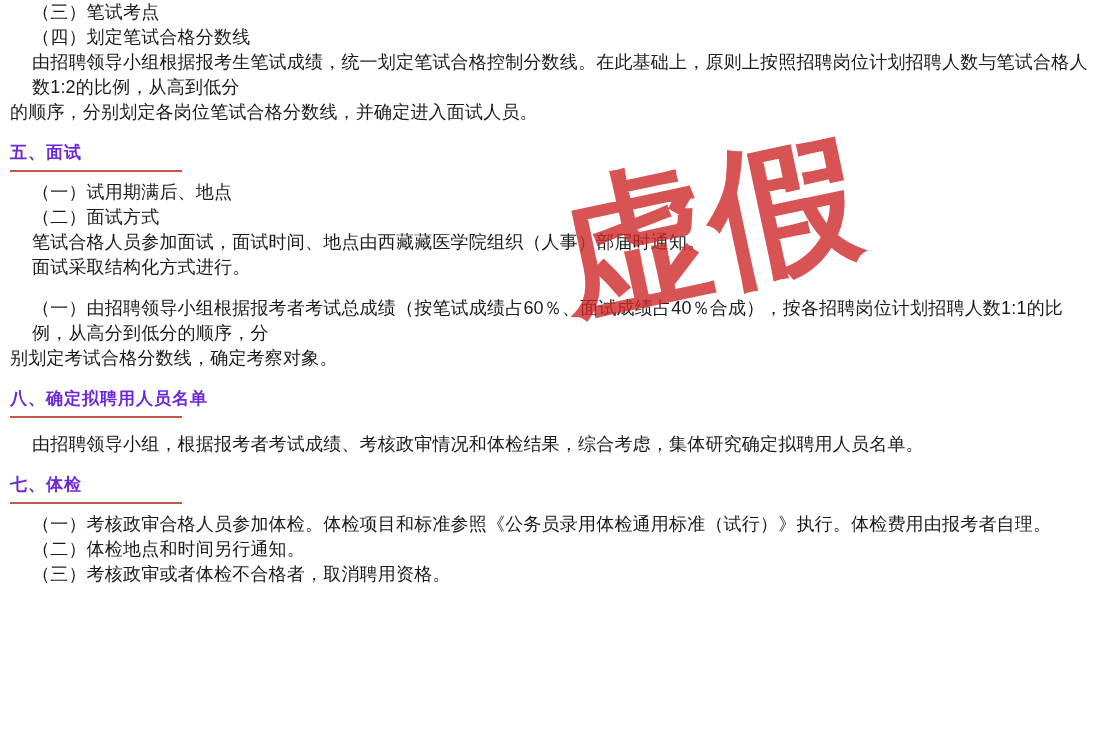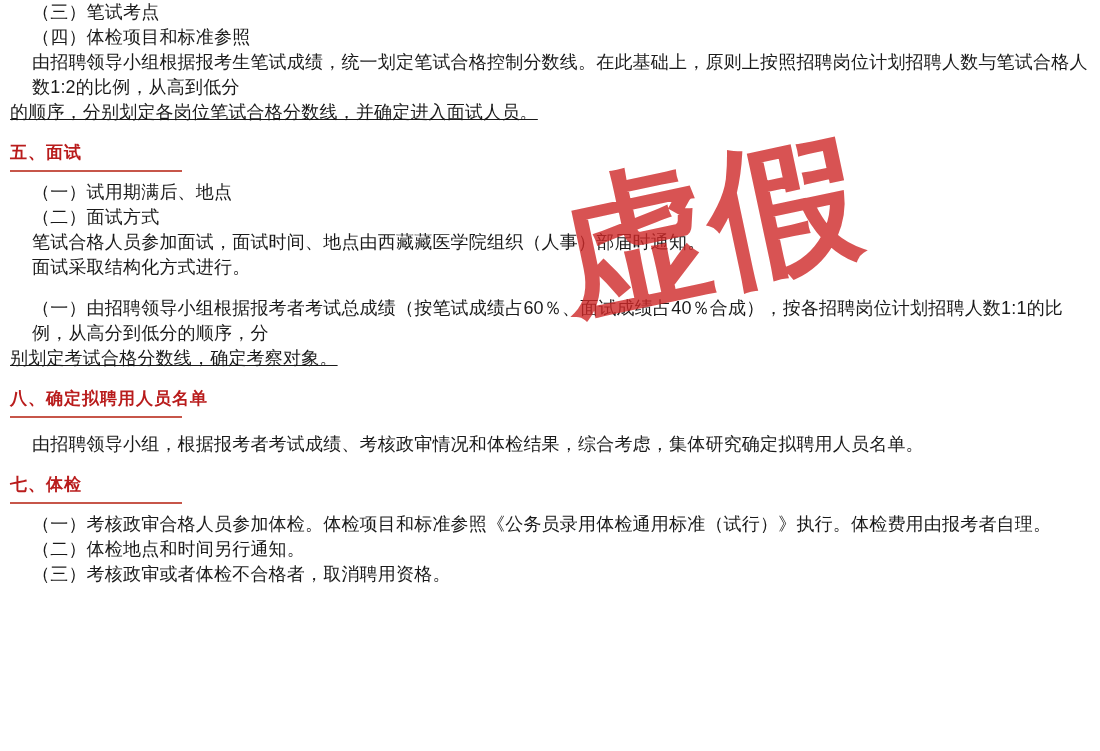--- a/index.html
+++ b/index.html
@@ -30,28 +30,27 @@
     font-size: 18px;
     color: #1a1a1a;
     letter-spacing: 0.2px;
   }
   .para.indent {
     text-indent: 0;
     padding-left: 32px;
   }
   .para.flow {
     padding-left: 10px;
-    text-decoration: underline;
   }
   .section-head {
     margin: 14px 0 4px 0;
     padding: 0 2px 4px 10px;
     font-size: 17px;
     font-weight: bold;
-    color: #b91c1c;
+    color: #6d28d9;
     letter-spacing: 1px;
   }
   .section-head .rule {
     display: block;
     width: 172px;
     height: 2px;
     background: #c7564a;
     margin-top: 6px;
   }
   .sec-block {
@@ -76,21 +75,21 @@
   }
   .spacer-sm { height: 6px; }
 </style>
 </head>
 <body>
 
 <div class="page">
 
   <div class="sec-block">
     <p class="para indent">（三）笔试考点</p>
-    <p class="para indent">（四）体检项目和标准参照</p>
+    <p class="para indent">（四）划定笔试合格分数线</p>
     <p class="para indent">由招聘领导小组根据报考生笔试成绩，统一划定笔试合格控制分数线。在此基础上，原则上按照招聘岗位计划招聘人数与笔试合格人数1:2的比例，从高到低分</p>
     <p class="para flow">的顺序，分别划定各岗位笔试合格分数线，并确定进入面试人员。</p>
   </div>
 
   <div class="sec-block gap-top">
     <h2 class="section-head">
       <span>五、面试</span>
       <span class="rule"></span>
     </h2>
     <p class="para indent">（一）试用期满后、地点</p>

